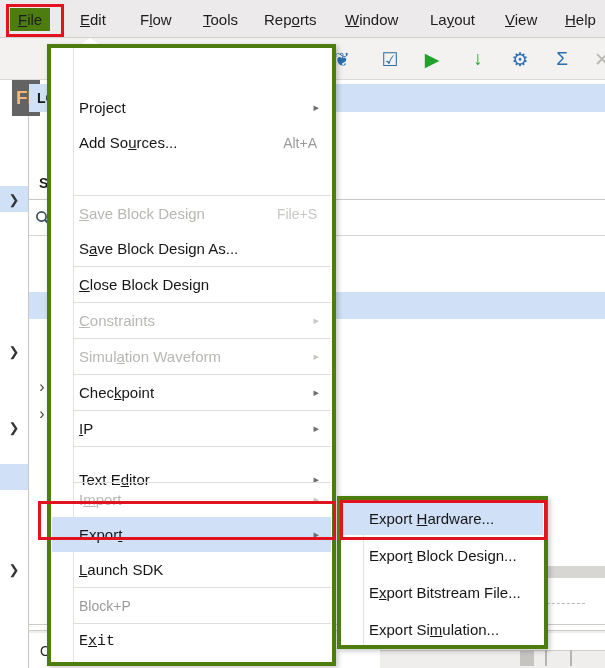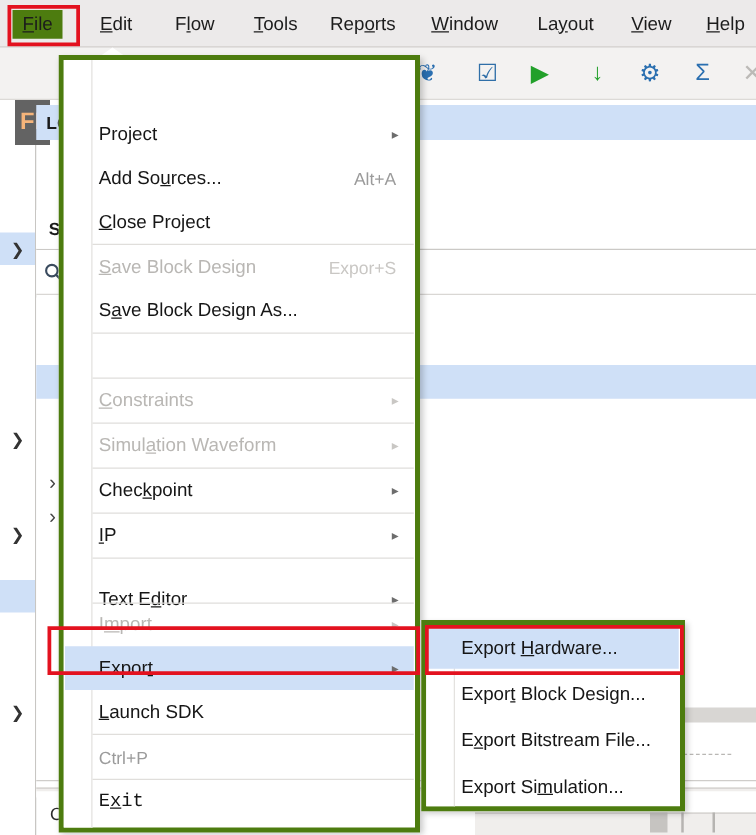--- a/index.html
+++ b/index.html
@@ -406,32 +406,32 @@
   <div class="menu" id="file-menu">
     <div class="menu-gutter"></div>
   <div class="mi" style="top: 42px;">
         <span class="mi-label">Pro<u>j</u>ect</span>
         <span class="mi-arrow">▸</span>
       </div>
       <div class="mi" style="top: 77px;">
         <span class="mi-label">Add So<u>u</u>rces...</span>
         <span class="mi-accel">Alt+A</span>
       </div>
-      <div class="mi" style="top: 112px;">
-        <span class="mi-label"><u>C</u>lose Project</span>
-      </div>
       <div class="mi-sep" style="top: 147px;"></div>
       <div class="mi disabled" style="top: 148px;">
         <span class="mi-label"><u>S</u>ave Block Design</span>
-        <span class="mi-accel">Expor+S</span>
+        <span class="mi-accel">File+S</span>
       </div>
       <div class="mi" style="top: 183px;">
         <span class="mi-label">S<u>a</u>ve Block Design As...</span>
       </div>
       <div class="mi-sep" style="top: 218px;"></div>
+      <div class="mi" style="top: 219px;">
+        <span class="mi-label"><u>C</u>lose Block Design</span>
+      </div>
       <div class="mi-sep" style="top: 254px;"></div>
       <div class="mi disabled" style="top: 255px;">
         <span class="mi-label"><u>C</u>onstraints</span>
         <span class="mi-arrow">▸</span>
       </div>
       <div class="mi-sep" style="top: 290px;"></div>
       <div class="mi disabled" style="top: 291px;">
         <span class="mi-label">Simul<u>a</u>tion Waveform</span>
         <span class="mi-arrow">▸</span>
       </div>
@@ -457,21 +457,21 @@
       </div>
       <div class="mi hl" style="top: 469px;">
         <span class="mi-label">Expor<u>t</u></span>
         <span class="mi-arrow">▸</span>
       </div>
       <div class="mi" style="top: 504px;">
         <span class="mi-label"><u>L</u>aunch SDK</span>
       </div>
       <div class="mi-sep" style="top: 539px;"></div>
       <div class="mi" style="top: 540px;">
-        <span class="mi-accel">Ctrl+P</span>
+        <span class="mi-accel">Block+P</span>
       </div>
       <div class="mi-sep" style="top: 575px;"></div>
       <div class="mi" style="top: 576px; font-family: Liberation Mono, monospace;">
         <span class="mi-label">E<u>x</u>it</span>
       </div>
     </div>
 
   <div class="menu" id="export-submenu">
     <div class="menu-gutter"></div>
   <div class="mi hl" style="top: 1px;">

